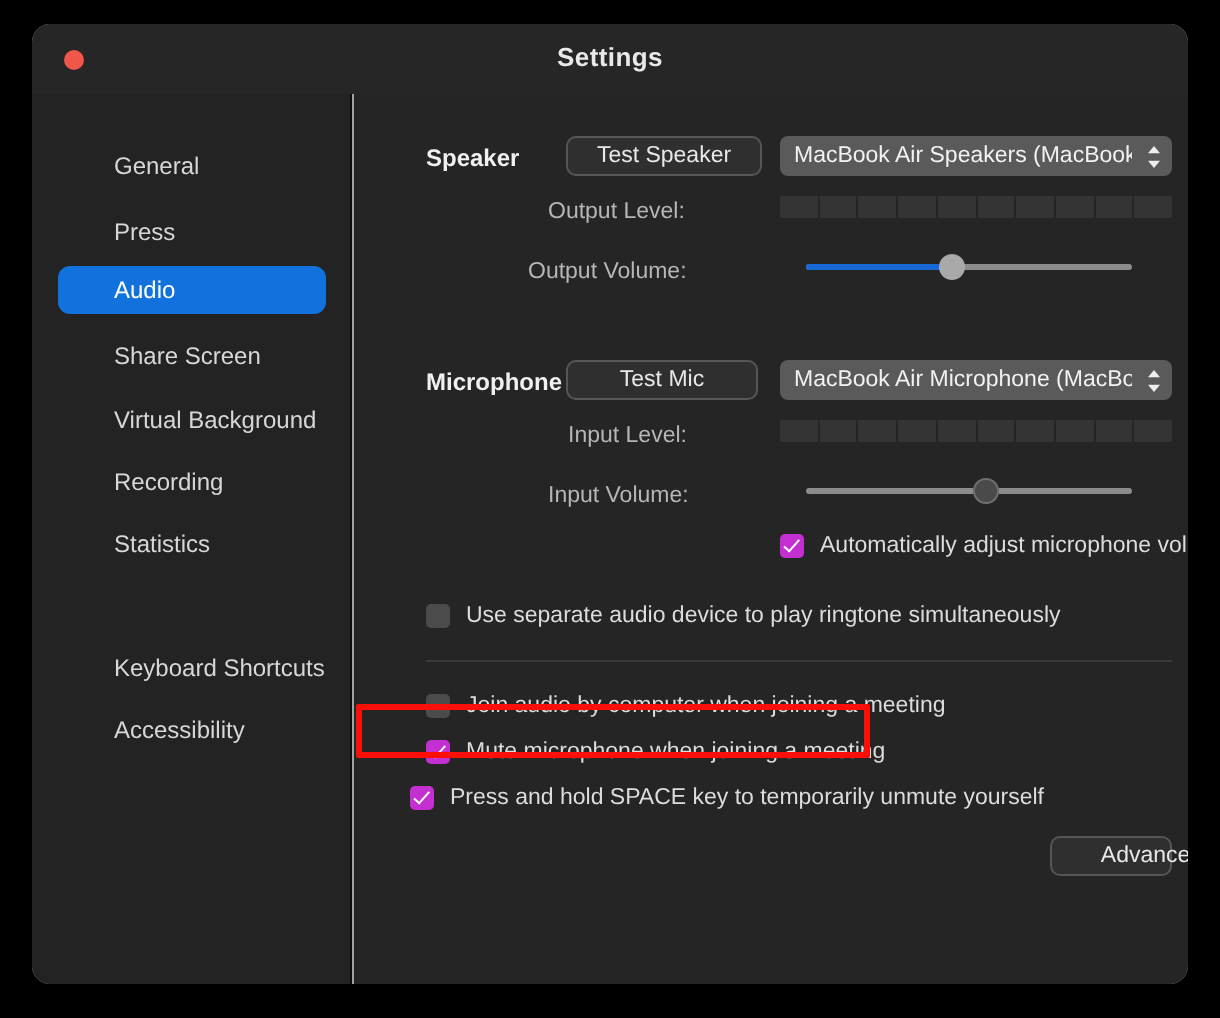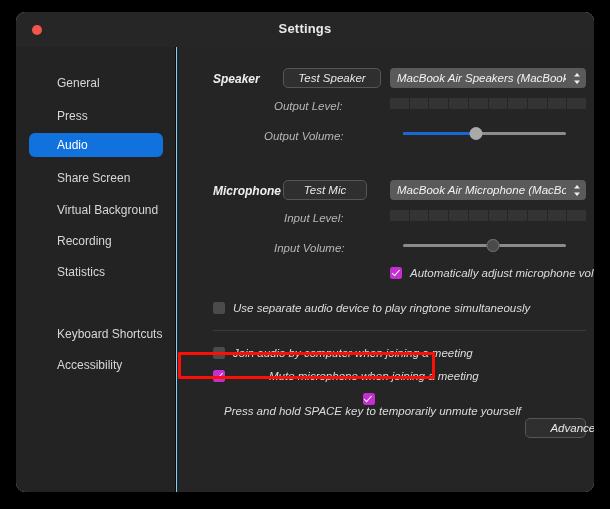--- a/index.html
+++ b/index.html
@@ -15,21 +15,21 @@
     -webkit-font-smoothing: antialiased;
   }
 
   
   .window {
     position: absolute;
     left: 16px;
     top: 12px;
     width: 578px;
     height: 480px;
-    background: #7dd3fc;
+    background: #a3a3a3;
     border-radius: 9px;
     overflow: hidden;
     box-sizing: border-box;
   }
 
   .titlebar {
     position: absolute;
     left: 0;
     top: 0;
     width: 100%;
@@ -90,21 +90,20 @@
   .nav-item.selected span { color: #ffffff; }
 
   
   .content {
     position: absolute;
     left: 161px;
     top: 35px;
     width: 417px;
     height: 445px;
     background: #252525;
-    font-style: italic;
   }
 
   .row-label {
     position: absolute;
     font-size: 11.5px;
     color: #b6b6b6;
     white-space: nowrap;
   }
   .row-label.section {
     color: #f0f0f0;
@@ -332,21 +331,21 @@
 
     <div class="row-label" style="left:87px; top:83px;">Output Volume:</div>
     <div class="slider" style="left:226px; top:80px; width:163px;">
       <div class="track"></div>
       <div class="fill" style="width:45%;"></div>
       <div class="thumb" style="left:45%;"></div>
     </div>
 
     <div class="row-label section" style="left:36px; top:137px;">Microphone</div>
 
-    <div class="btn" style="left:106px; top:133px; width:84px;">Test Mic</div>
+    <div class="btn" style="left:106px; top:133px; width:96px;">Test Mic</div>
 
     <div class="select" style="left:213px; top:133px; width:196px;">
       <span>MacBook Air Microphone (MacBook Air...</span>
       <span class="chev">
         <svg width="8" height="13" viewBox="0 0 8 13" aria-hidden="true">
           <path d="M4 1 L7 4.6 L1 4.6 Z" fill="#efefef"></path>
           <path d="M4 12 L7 8.4 L1 8.4 Z" fill="#efefef"></path>
         </svg>
       </span>
     </div>
@@ -381,26 +380,26 @@
       <label>Use separate audio device to play ringtone simultaneously</label>
     </div>
 
     <div class="divider" style="left:36px; top:283px; width:373px;"></div>
 
     <div class="cbrow" style="left:36px; top:300px;">
       <span class="cbox"></span>
       <label>Join audio by computer when joining a meeting</label>
     </div>
 
-    <div class="cbrow" style="left:36px; top:323px;gap:36px;">
+    <div class="cbrow" style="left:36px; top:323px;">
       <span class="cbox checked"></span>
       <label>Mute microphone when joining a meeting</label>
     </div>
 
-    <div class="cbrow" style="left:39px; top:346px;flex-direction:column;">
+    <div class="cbrow" style="left:28px; top:346px;">
       <span class="cbox checked"></span>
       <label>Press and hold SPACE key to temporarily unmute yourself</label>
     </div>
 
     <div class="btn" style="left:348px; top:371px; width:61px;padding-left:41px;">Advanced</div>
 
   </div>
 
   <div class="highlight-box" style="left:162px; top:340px; width:257px; height:27px;"></div>
 

